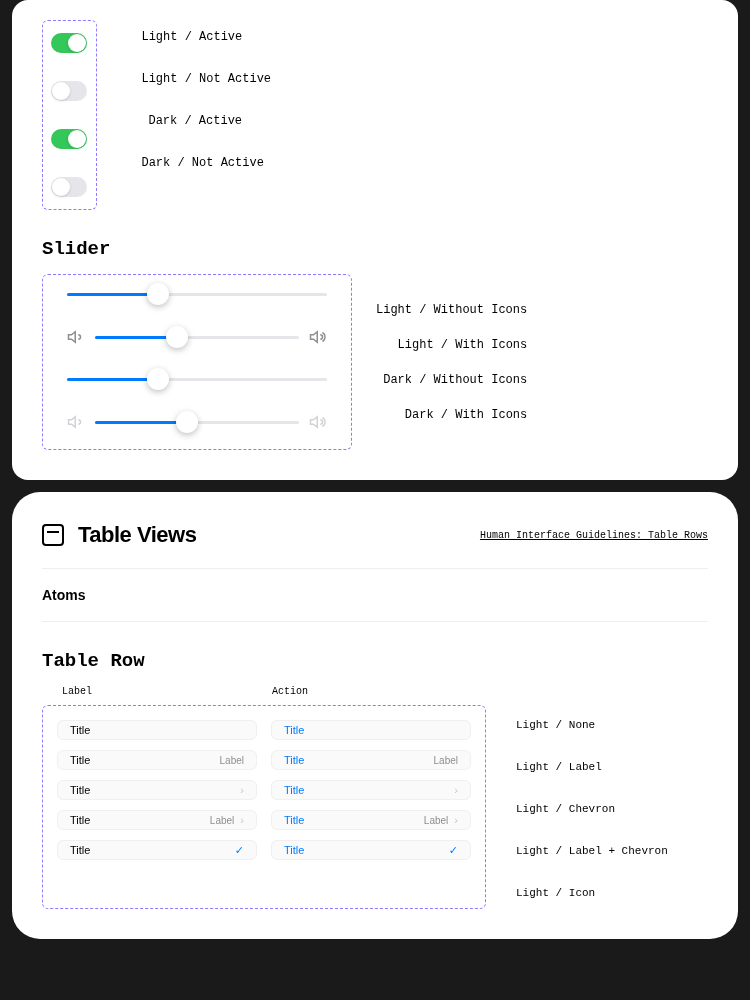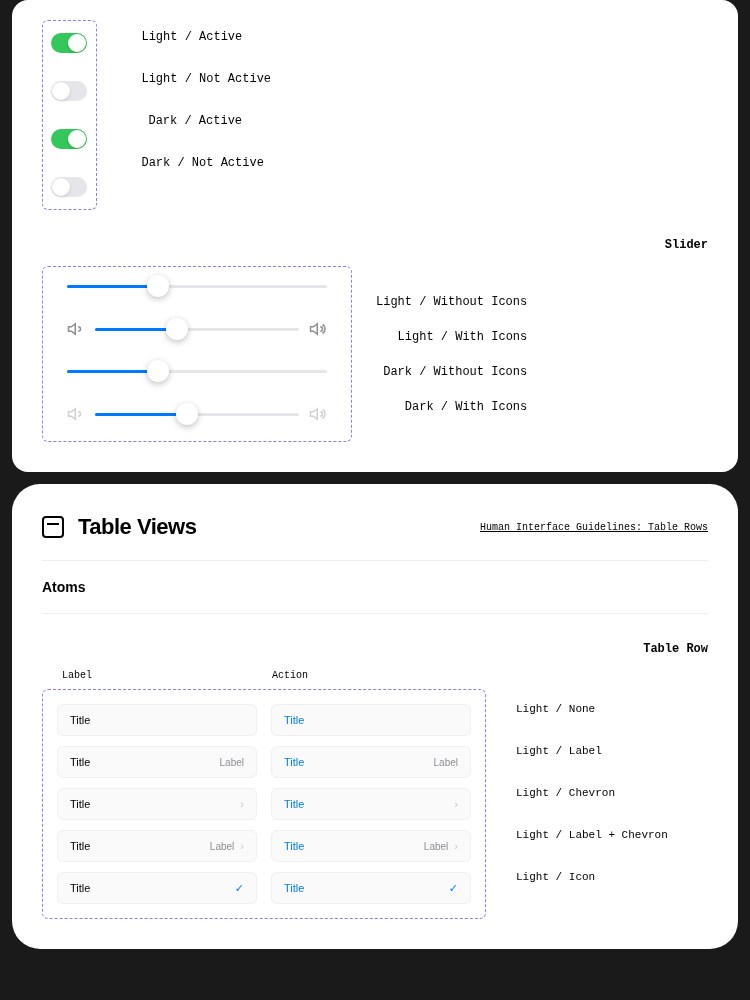--- a/index.html
+++ b/index.html
@@ -7,21 +7,21 @@
 .card { background: #fff; border-radius: 16px; margin: 0 12px 12px 12px; padding: 20px 30px 30px 30px; }
 .card2 { background: #fff; border-radius: 28px; margin: 12px; padding: 20px 30px 30px 30px; }
 .dashed-box { border: 1px dashed #8a7bff; border-radius: 6px; padding: 18px 24px; }
 .toggle { width: 36px; height: 20px; border-radius: 10px; position: relative; flex-shrink: 0; }
 .toggle.on { background: #34c759; }
 .toggle.off { background: #e5e5ea; }
 .toggle-knob { width: 18px; height: 18px; background: #fff; border-radius: 50%; position: absolute; top: 1px; box-shadow: 0 1px 3px rgba(0,0,0,0.15); }
 .toggle.on .toggle-knob { right: 1px; }
 .toggle.off .toggle-knob { left: 1px; }
 .label-mono { font-family: 'Courier New', monospace; font-size: 12px; color: #000; margin-left: 60px; }
-.section-title { font-family: 'Courier New', monospace; font-weight: bold; font-size: 12px; margin: 28px 0 14px 0; text-align: right; }
+.section-title { font-family: 'Courier New', monospace; font-weight: bold; font-size: 19px; margin: 28px 0 14px 0; }
 .slider-row { display: flex; align-items: center; margin-bottom: 32px; }
 .slider-row:last-child { margin-bottom: 0; }
 .slider-area { display: flex; align-items: center; width: 260px; }
 .slider-track { height: 3px; background: #e5e5ea; border-radius: 2px; position: relative; flex: 1; }
 .slider-fill { height: 3px; background: #007aff; border-radius: 2px; position: absolute; left: 0; }
 .slider-thumb { width: 22px; height: 22px; background: #fff; border-radius: 50%; position: absolute; top: -10px; box-shadow: 0 2px 6px rgba(0,0,0,0.25); margin-left: -11px; }
 .vol-icon { width: 18px; height: 18px; color: #8e8e93; flex-shrink: 0; }
 .slider-label { font-family: 'Courier New', monospace; font-size: 12px; margin-left: 40px; }
 .header-row { display: flex; align-items: center; justify-content: space-between; margin-bottom: 20px; padding-top: 10px; }
 .header-left { display: flex; align-items: center; gap: 14px; }
@@ -29,21 +29,21 @@
 .table-icon::after { content: ''; position: absolute; left: 3px; right: 3px; top: 5px; height: 2px; background: #000; }
 .big-title { font-size: 22px; font-weight: 900; letter-spacing: -0.5px; }
 .hig-link { font-family: 'Courier New', monospace; font-size: 10px; text-decoration: underline; }
 .hr { border: none; border-top: 1px solid #eee; margin: 18px 0; }
 .subsection { font-weight: 700; font-size: 14px; margin: 10px 0; }
 .col-headers { display: flex; margin: 10px 0 8px 20px; }
 .col-head { font-family: 'Courier New', monospace; font-size: 10px; width: 210px; }
 .table-grid { display: flex; gap: 14px; }
 .table-col { display: flex; flex-direction: column; gap: 10px; width: 200px; }
 .label-col { display: flex; flex-direction: column; gap: 10px; padding-top: 4px; }
-.trow { background: #fafafa; border: 1px solid #f0f0f0; border-radius: 6px; height: 32px; display: flex; align-items: center; justify-content: space-between; padding: 0 12px; font-size: 11px; }
+.trow { background: #fafafa; border: 1px solid #f0f0f0; border-radius: 6px; height: 20px; display: flex; align-items: center; justify-content: space-between; padding: 0 12px; font-size: 11px; }
 .trow .title-black { color: #000; font-weight: 500; }
 .trow .title-blue { color: #007aff; font-weight: 500; }
 .trow .right-label { color: #8e8e93; font-size: 10px; }
 .trow .chev { color: #c7c7cc; }
 .trow .check { color: #007aff; }
 .row-label { font-family: 'Courier New', monospace; font-size: 11px; height: 32px; display: flex; align-items: center; }
 .right-group { display: flex; align-items: center; gap: 6px; }
 </style>
 </head>
 <body>

